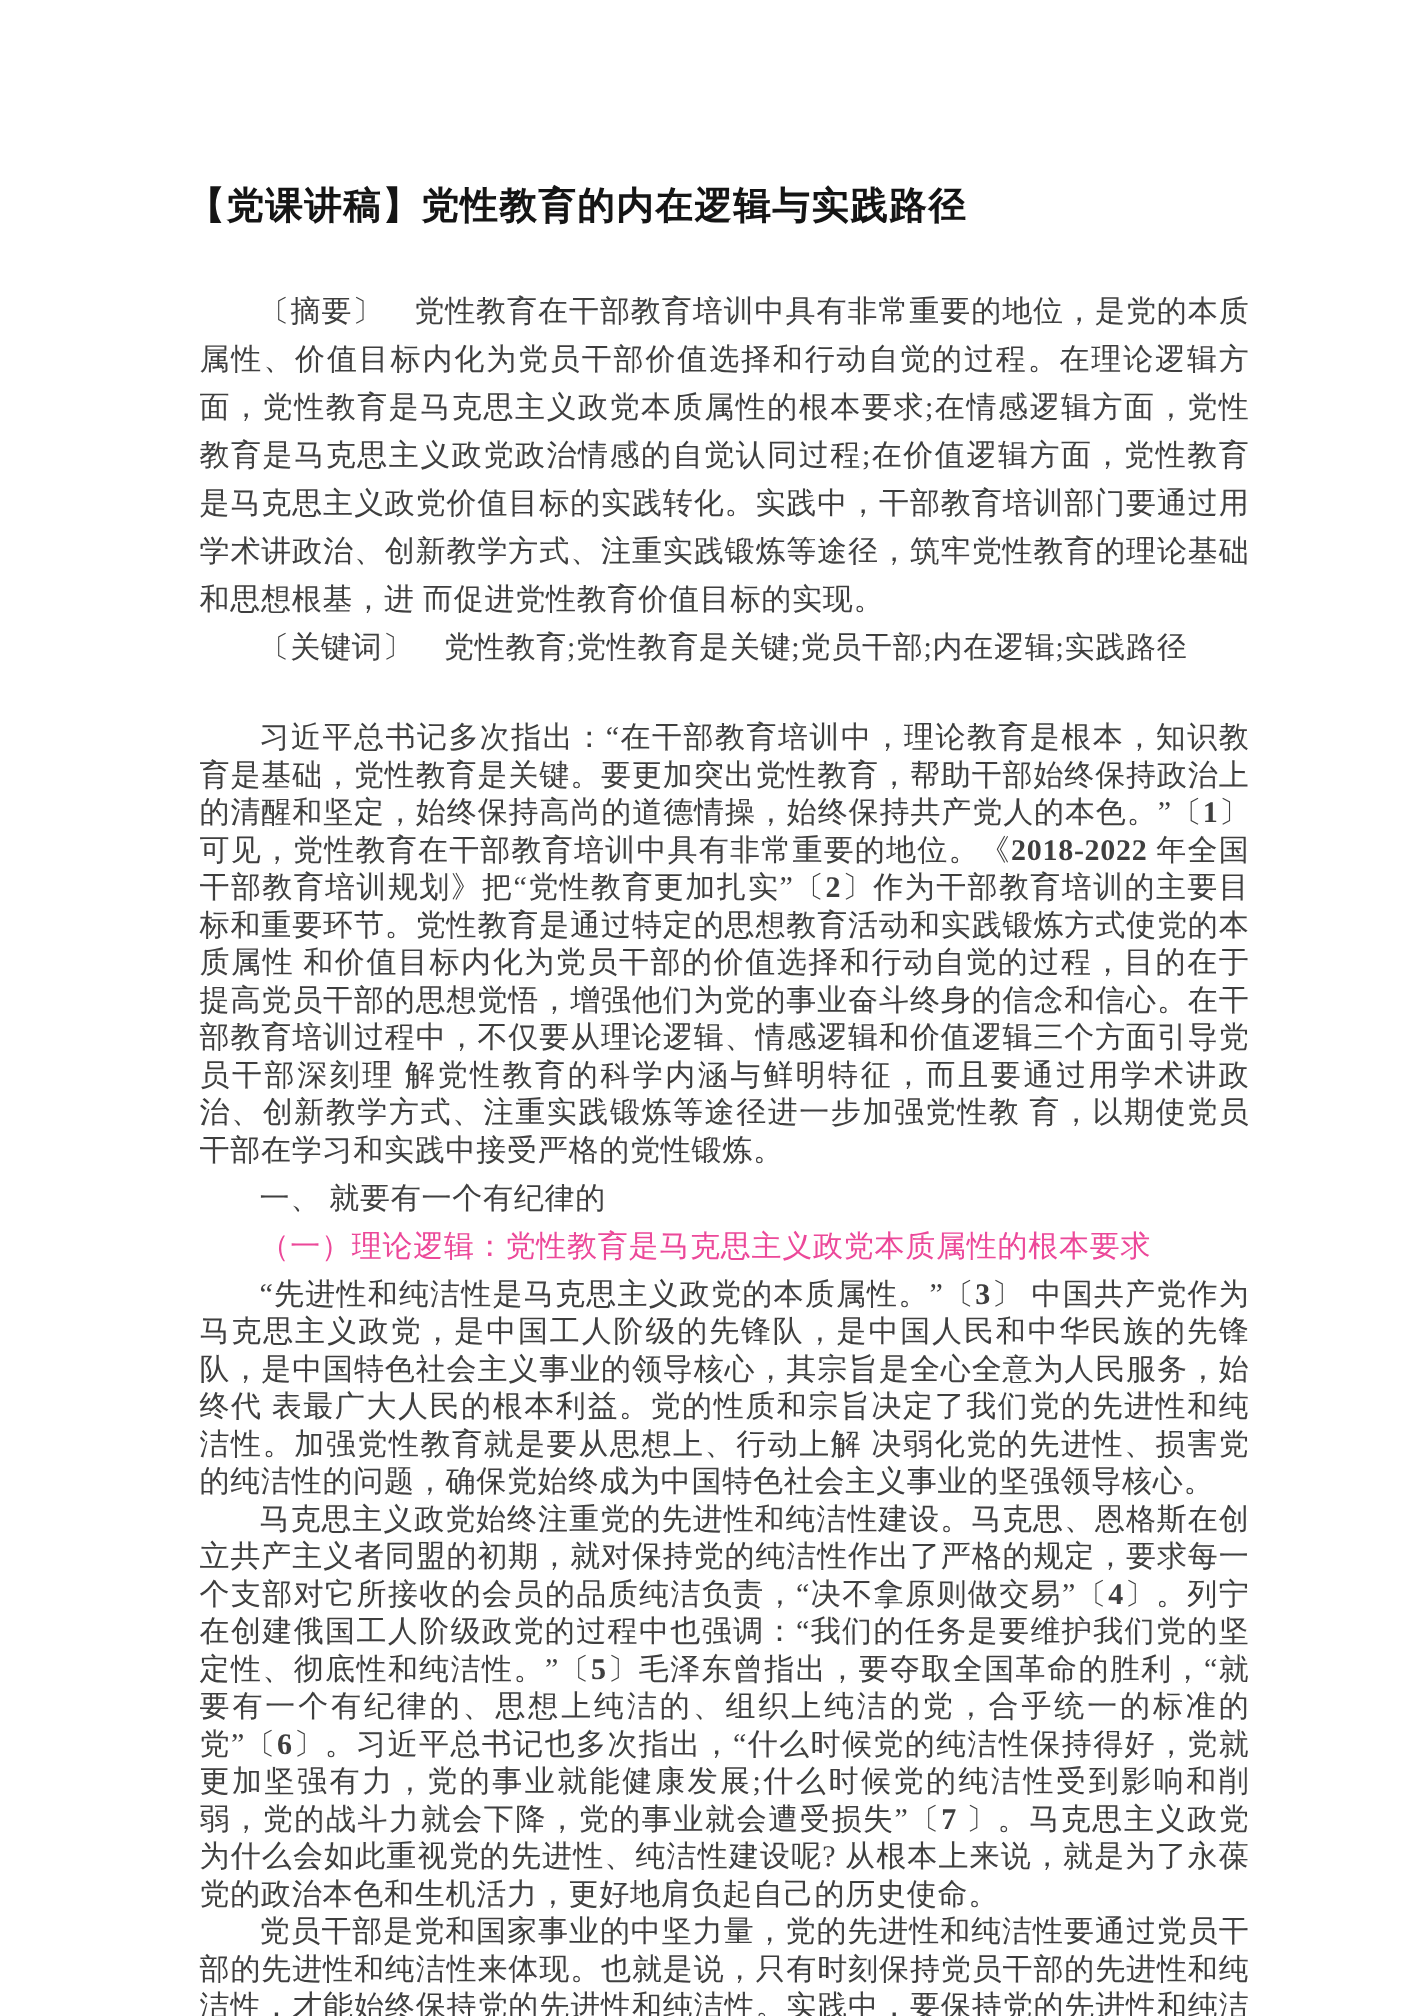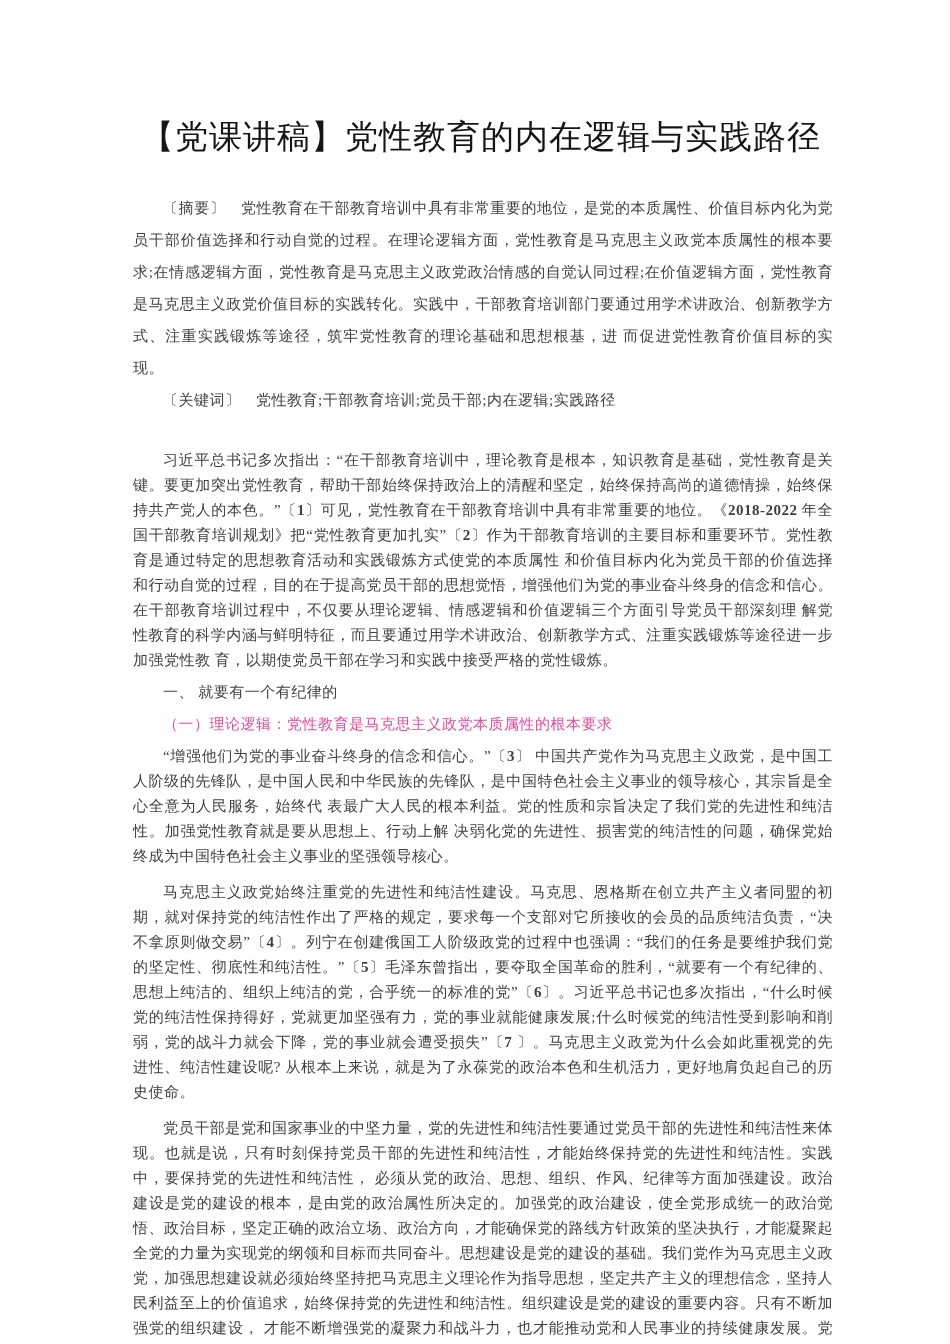--- a/index.html
+++ b/index.html
@@ -13,61 +13,60 @@
     height: 1344px;
     background: #ffffff;
     overflow: hidden;
     font-family: "Liberation Serif", "DejaVu Serif", serif;
   }
   .doc-title {
     position: absolute;
     left: 125px;
     top: 120px;
     width: 712px;
-    text-align: center;
     font-family: "Liberation Sans", "DejaVu Sans", sans-serif;
-    font-weight: normal;
-    font-size: 33px;
+    font-weight: bold;
+    font-size: 25px;
     line-height: 34px;
     color: #151515;
     letter-spacing: 1px;
     margin: 0;
   }
   .doc-content {
     position: absolute;
     left: 133px;
     top: 192px;
     width: 700px;
   }
   .para {
     margin: 0;
-    font-size: 15px;
+    font-size: 20px;
     color: #3f3f3f;
     text-align: justify;
     text-indent: 2em;
     letter-spacing: 0.5px;
   }
   .para span { white-space: pre-wrap; }
   .abstract { line-height: 32px; }
   .keywords { line-height: 32px; }
   .body     { line-height: 25px; }
   .heading  { line-height: 25px; }
   .mt-xl { margin-top: 32px; }
-  .mt-md { margin-top: 11px; }
+  .mt-md { margin-top: 0; }
   .mt-sm { margin-top: 7px; }
   .b { font-weight: bold; }
 </style>
 </head>
 <body>
 
 <div class="page">
   <h1 class="doc-title" style="color: rgb(21, 21, 21);">【党课讲稿】党性教育的内在逻辑与实践路径</h1>
   <div class="doc-content">
       <p class="para abstract" style="color: rgb(63, 63, 63);"><span>〔摘要〕　党性教育在干部教育培训中具有非常重要的地位，是党的本质属性、价值目标内化为党员干部价值选择和行动自觉的过程。在理论逻辑方面，党性教育是马克思主义政党本质属性的根本要求;在情感逻辑方面，党性教育是马克思主义政党政治情感的自觉认同过程;在价值逻辑方面，党性教育是马克思主义政党价值目标的实践转化。实践中，干部教育培训部门要通过用学术讲政治、创新教学方式、注重实践锻炼等途径，筑牢党性教育的理论基础和思想根基，进 而促进党性教育价值目标的实现。</span></p>
-      <p class="para keywords" style="color: rgb(63, 63, 63);"><span>〔关键词〕　党性教育;干部教育培训;党员干部;内在逻辑;实践路径</span></p>
+      <p class="para keywords" style="color: rgb(63, 63, 63);"><span>〔关键词〕　党性教育;党性教育是关键;党员干部;内在逻辑;实践路径</span></p>
       <p class="para body mt-xl" style="color: rgb(63, 63, 63);"><span>习近平总书记多次指出：“在干部教育培训中，理论教育是根本，知识教育是基础，党性教育是关键。要更加突出党性教育，帮助干部始终保持政治上的清醒和坚定，始终保持高尚的道德情操，始终保持共产党人的本色。”〔</span><span class="b">1</span><span>〕可见，党性教育在干部教育培训中具有非常重要的地位。《</span><span class="b">2018-2022</span><span> 年全国干部教育培训规划》把“党性教育更加扎实”〔</span><span class="b">2</span><span>〕作为干部教育培训的主要目标和重要环节。党性教育是通过特定的思想教育活动和实践锻炼方式使党的本质属性 和价值目标内化为党员干部的价值选择和行动自觉的过程，目的在于提高党员干部的思想觉悟，增强他们为党的事业奋斗终身的信念和信心。在干部教育培训过程中，不仅要从理论逻辑、情感逻辑和价值逻辑三个方面引导党员干部深刻理 解党性教育的科学内涵与鲜明特征，而且要通过用学术讲政治、创新教学方式、注重实践锻炼等途径进一步加强党性教 育，以期使党员干部在学习和实践中接受严格的党性锻炼。</span></p>
       <p class="para heading mt-sm" style="color: rgb(63, 63, 63);"><span>一、 就要有一个有纪律的</span></p>
       <p class="para heading mt-sm" style="color: #ec4899;"><span>（一）理论逻辑：党性教育是马克思主义政党本质属性的根本要求</span></p>
-      <p class="para body mt-sm" style="color: rgb(63, 63, 63);"><span>“增强他们为党的事业奋斗终身的信念和信心。”〔</span><span class="b">3</span><span>〕 中国共产党作为马克思主义政党，是中国工人阶级的先锋队，是中国人民和中华民族的先锋队，是中国特色社会主义事业的领导核心，其宗旨是全心全意为人民服务，始终代 表最广大人民的根本利益。党的性质和宗旨决定了我们党的先进性和纯洁性。加强党性教育就是要从思想上、行动上解 决弱化党的先进性、损害党的纯洁性的问题，确保党始终成为中国特色社会主义事业的坚强领导核心。</span></p>
+      <p class="para body mt-sm" style="color: rgb(63, 63, 63);"><span>“先进性和纯洁性是马克思主义政党的本质属性。”〔</span><span class="b">3</span><span>〕 中国共产党作为马克思主义政党，是中国工人阶级的先锋队，是中国人民和中华民族的先锋队，是中国特色社会主义事业的领导核心，其宗旨是全心全意为人民服务，始终代 表最广大人民的根本利益。党的性质和宗旨决定了我们党的先进性和纯洁性。加强党性教育就是要从思想上、行动上解 决弱化党的先进性、损害党的纯洁性的问题，确保党始终成为中国特色社会主义事业的坚强领导核心。</span></p>
       <p class="para body mt-md" style="color: rgb(63, 63, 63);"><span>马克思主义政党始终注重党的先进性和纯洁性建设。马克思、恩格斯在创立共产主义者同盟的初期，就对保持党的纯洁性作出了严格的规定，要求每一个支部对它所接收的会员的品质纯洁负责，“决不拿原则做交易”〔</span><span class="b">4</span><span>〕。列宁在创建俄国工人阶级政党的过程中也强调：“我们的任务是要维护我们党的坚定性、彻底性和纯洁性。”〔</span><span class="b">5</span><span>〕毛泽东曾指出，要夺取全国革命的胜利，“就要有一个有纪律的、思想上纯洁的、组织上纯洁的党，合乎统一的标准的党”〔</span><span class="b">6</span><span>〕。习近平总书记也多次指出，“什么时候党的纯洁性保持得好，党就更加坚强有力，党的事业就能健康发展;什么时候党的纯洁性受到影响和削弱，党的战斗力就会下降，党的事业就会遭受损失”〔</span><span class="b">7</span><span> 〕。马克思主义政党为什么会如此重视党的先进性、纯洁性建设呢? 从根本上来说，就是为了永葆党的政治本色和生机活力，更好地肩负起自己的历史使命。</span></p>
       <p class="para body mt-md" style="color: rgb(63, 63, 63);"><span>党员干部是党和国家事业的中坚力量，党的先进性和纯洁性要通过党员干部的先进性和纯洁性来体现。也就是说，只有时刻保持党员干部的先进性和纯洁性，才能始终保持党的先进性和纯洁性。实践中，要保持党的先进性和纯洁性， 必须从党的政治、思想、组织、作风、纪律等方面加强建设。政治建设是党的建设的根本，是由党的政治属性所决定的。加强党的政治建设，使全党形成统一的政治觉悟、政治目标，坚定正确的政治立场、政治方向，才能确保党的路线方针政策的坚决执行，才能凝聚起全党的力量为实现党的纲领和目标而共同奋斗。思想建设是党的建设的基础。我们党作为马克思主义政党，加强思想建设就必须始终坚持把马克思主义理论作为指导思想，坚定共产主义的理想信念，坚持人民利益至上的价值追求，始终保持党的先进性和纯洁性。组织建设是党的建设的重要内容。只有不断加强党的组织建设， 才能不断增强党的凝聚力和战斗力，也才能推动党和人民事业的持续健康发展。党的作风建设是党的建设的关键，党的</span></p>
     </div>
 </div>
 
 </body></html>

